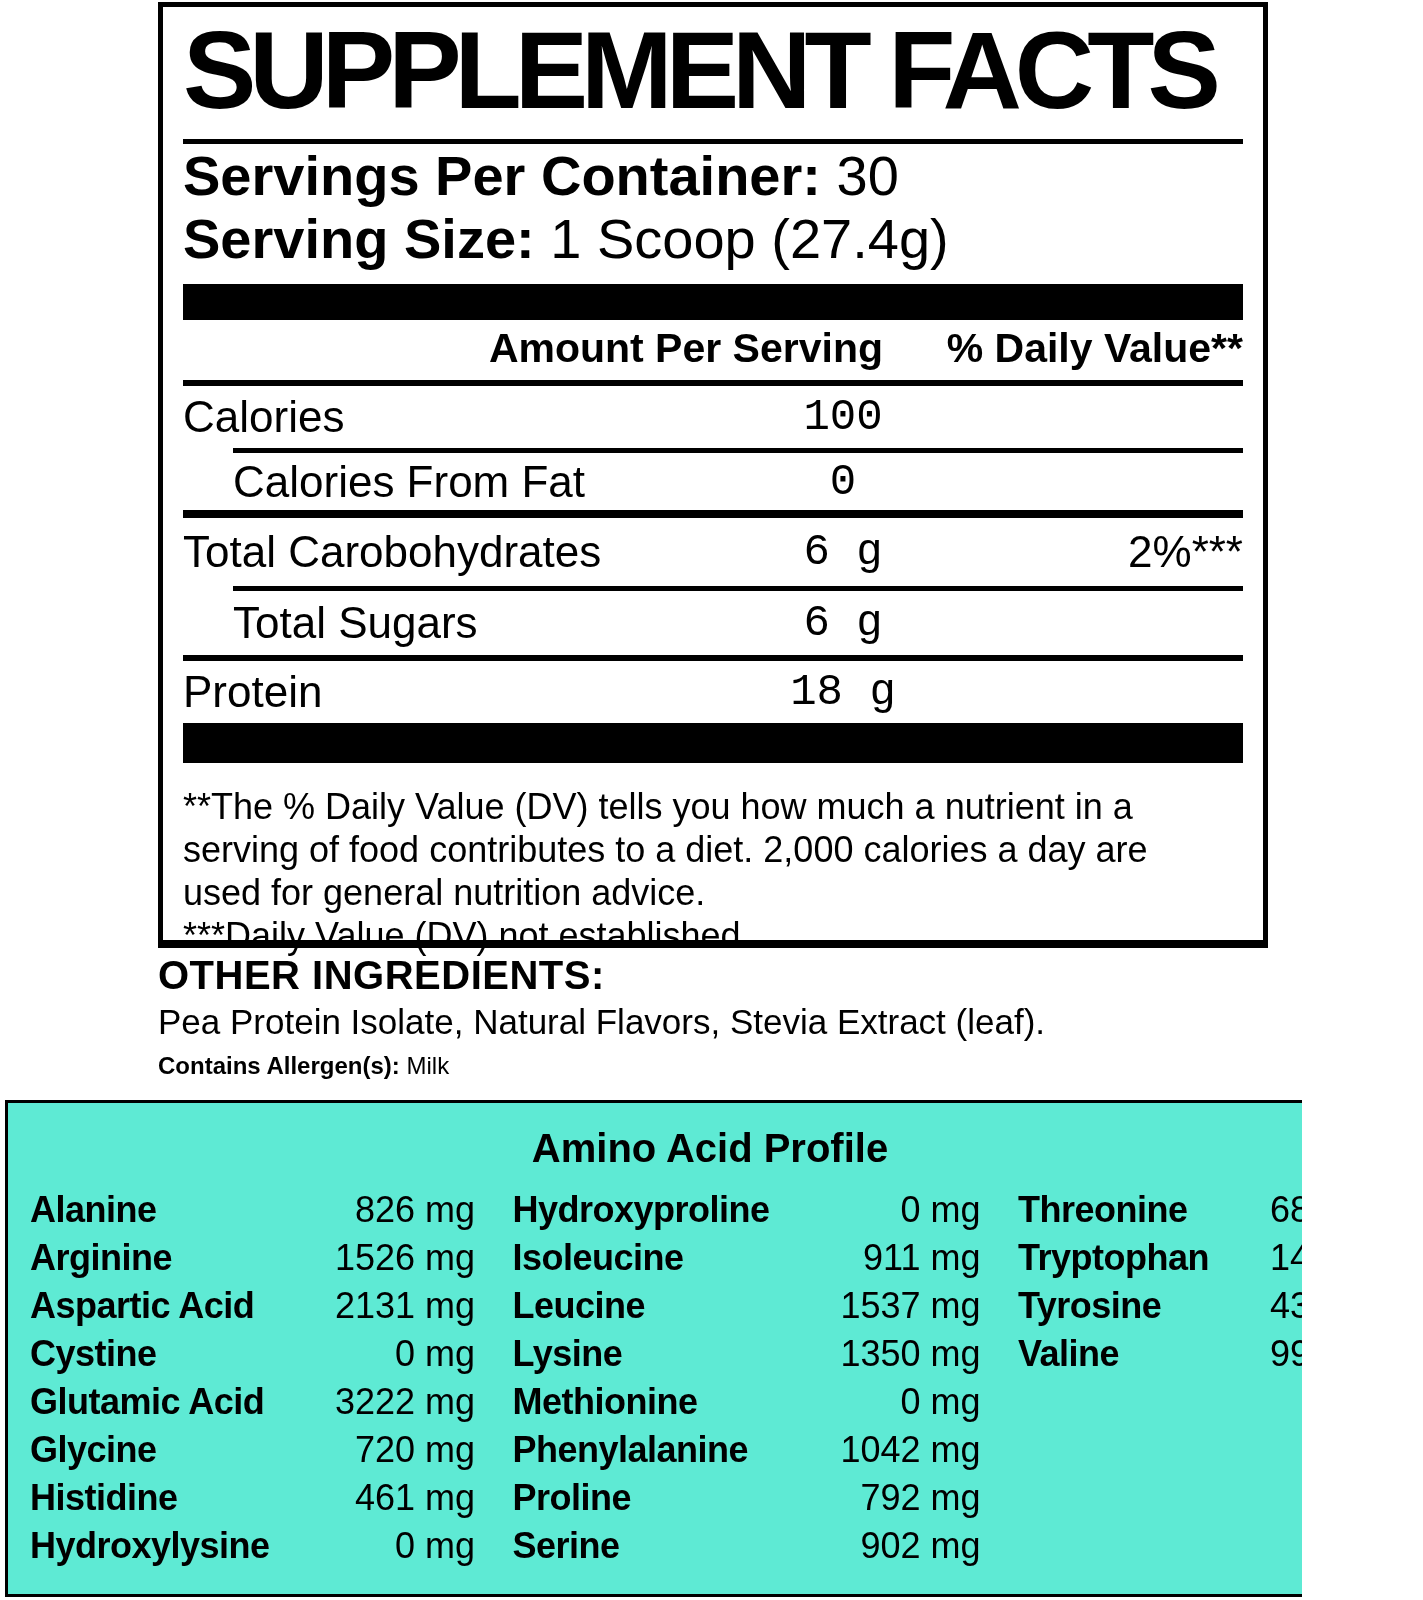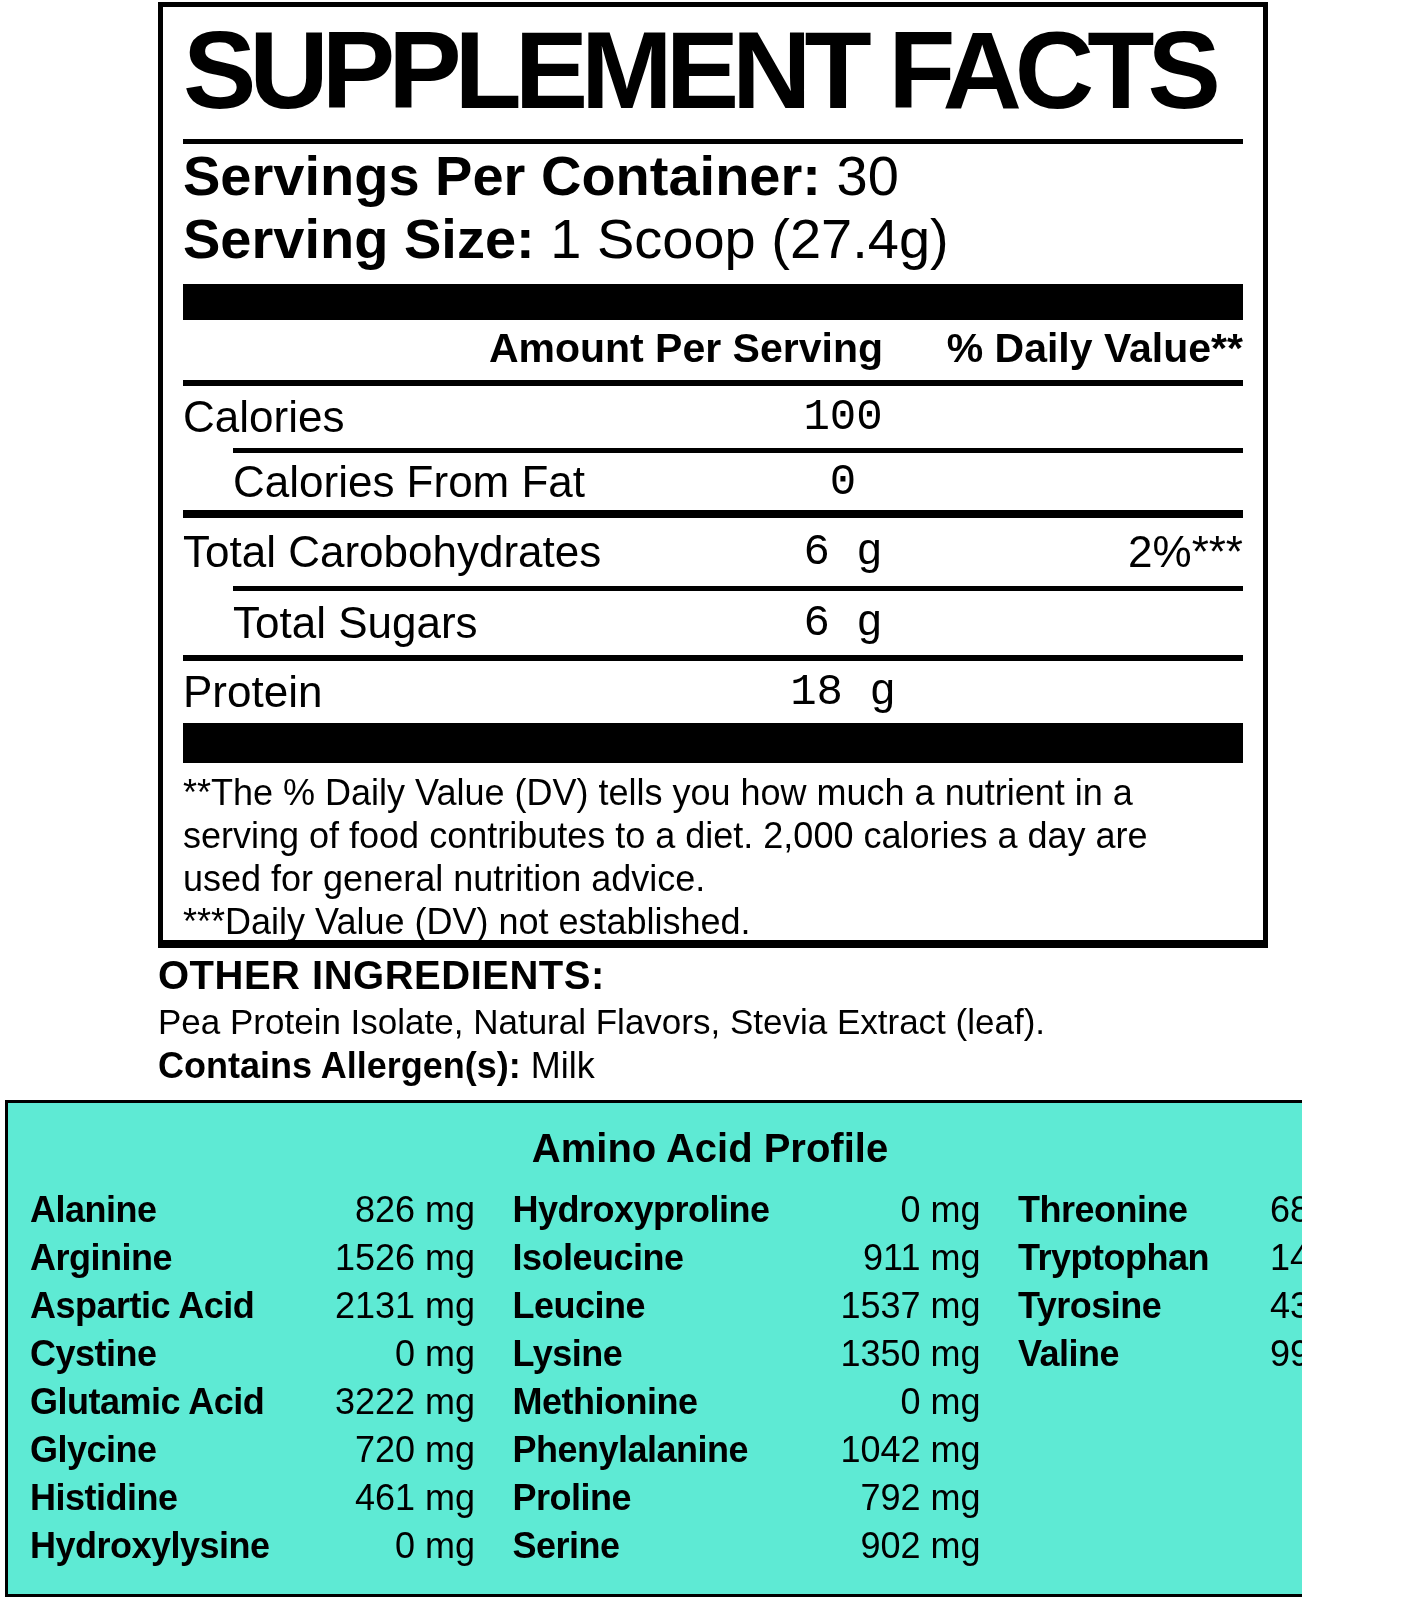--- a/index.html
+++ b/index.html
@@ -24,27 +24,27 @@
   .rule  { background:#000; height:6px; }
   .rule.r8  { height:8px; }
   .rule.r5i { height:5px; margin-left:50px; }
   .sf-row { display:flex; align-items:center; font-size:44px; }
   .sf-row .lbl { flex:1; white-space:nowrap; }
   .sf-row.indent .lbl { padding-left:50px; }
   .sf-row .amt { width:240px; text-align:center; white-space:nowrap;font-family:Liberation Mono, monospace; }
   .sf-row .dvv { width:280px; text-align:right; white-space:nowrap; }
   .h62 { height:62px; } .h57 { height:57px; } .h68 { height:68px; }
   .h64 { height:64px; } .h62b { height:62px; }
-  .footnote { margin-top:8px; font-size:36px; line-height:43px; }
+  .footnote { margin-top:22px; font-size:36px; line-height:43px; }
 
   
   .oi { position:absolute; left:158px; top:952px; width:1110px; }
   .oi-heading { font-weight:bold; font-size:40px; line-height:46px; letter-spacing:0.5px; }
   .oi-ingredients { font-size:35px; line-height:48px; }
-  .oi-allergen { font-size:36px; line-height:40px; }
+  .oi-allergen { font-size:24px; line-height:40px; }
   .oi-allergen .lab { font-weight:bold; }
 
   
   .amino { position:absolute; left:5px; top:1100px; width:1416px; height:497px;
            border:3px solid #000; padding:0 28px 0 22px; background:#5eead4; }
   .amino-title { text-align:center; font-weight:bold; font-size:40px; line-height:42px; margin-top:24px; }
   .amino-grid { display:flex; justify-content:space-between; margin-top:17px;text-align:center; }
   .acol.c1 { width:445px; } .acol.c2 { width:468px; } .acol.c3 { width:372px; }
   .arow { display:flex; justify-content:space-between; align-items:center;
           height:48px; font-size:36px; white-space:nowrap; }

